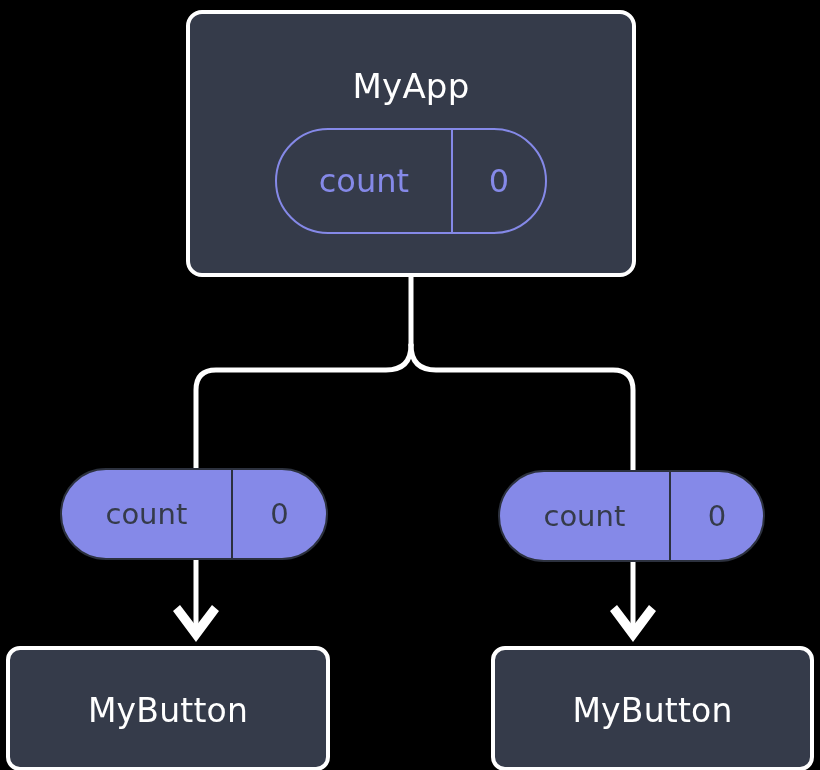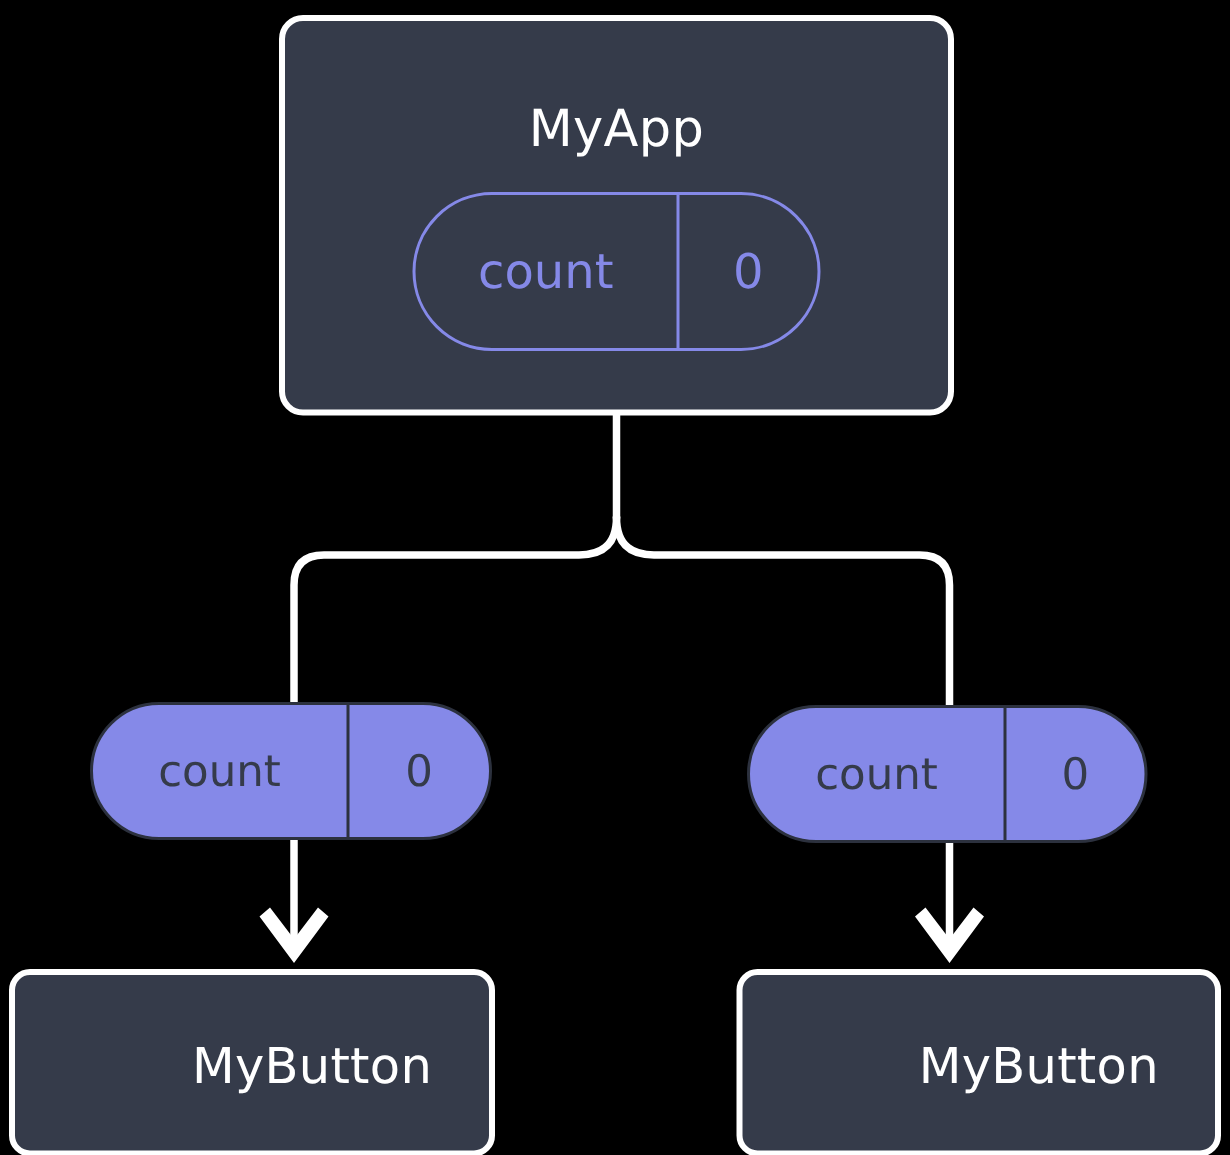--- a/index.html
+++ b/index.html
@@ -51,21 +51,20 @@
     width: 450px;
     height: 267px;
   }
   #root-box .comp-title {
     top: 52px;
     font-size: 34px;
   }
   .leaf-box {
     height: 125px;
     border-radius: 14px;
-    padding-left: 40px;
   }
   #leaf-box-0 { left: 6px;   top: 646px; width: 324px; }
   #leaf-box-1 { left: 491px; top: 646px; width: 323px; }
   .leaf-box .comp-title {
     top: 41px;
     font-size: 33px;
   }
 
   
   .pill {

